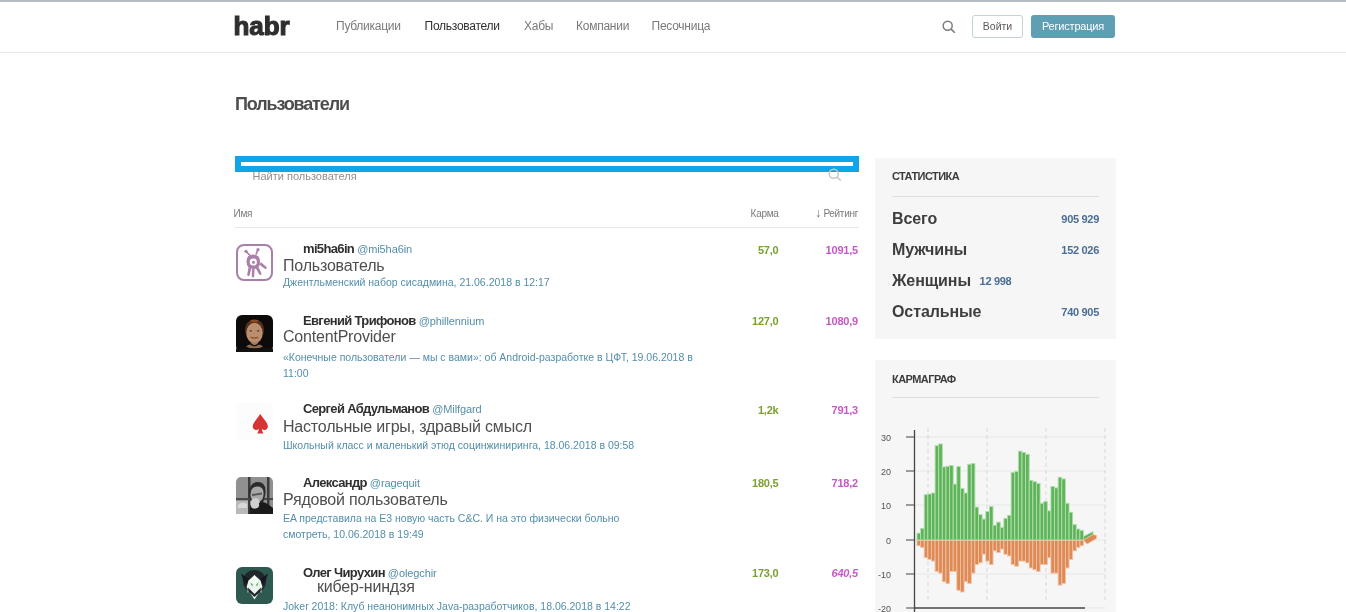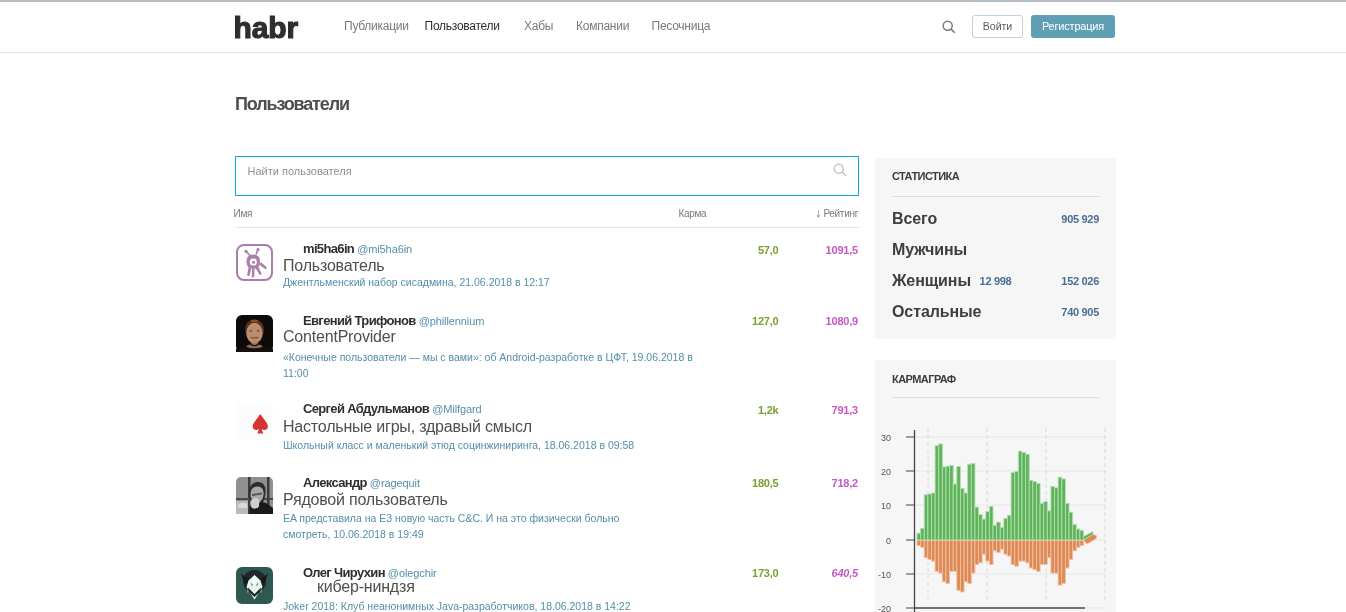--- a/index.html
+++ b/index.html
@@ -4,31 +4,31 @@
 <title>Пользователи</title>
 <style>
 * { margin:0; padding:0; box-sizing:border-box; }
 html,body { width:1346px; height:612px; overflow:hidden; background:#fff;
   font-family:"Liberation Sans", sans-serif; position:relative; }
 .abs { position:absolute; }
 a { text-decoration:none; }
 
 #topline { left:0; top:0; width:1346px; height:2px; background:#b6bcc3; }
 #header { left:0; top:2px; width:1346px; height:51px; background:#fff; border-bottom:1px solid #e4e8e8; }
-#logo { left:233.5px; top:11px; font-size:30px; font-weight:bold; color:#2e2e2e; letter-spacing:-0.1px; -webkit-text-stroke:1.15px #2e2e2e; }
+#logo { left:233.5px; top:11px; font-size:26px; font-weight:bold; color:#2e2e2e; letter-spacing:-0.1px; -webkit-text-stroke:1.15px #2e2e2e; }
 .nav { top:19px; font-size:12px; letter-spacing:-0.25px; color:#7a7a7a; }
 .nav.active { color:#2f2f2f; }
 #btn-login { left:972px; top:15px; width:51px; height:23px; border:1px solid #c3d1d9; border-radius:3px;
   font-size:10.5px; color:#5a5a5a; text-align:center; line-height:21px; background:#fff; }
 #btn-reg { left:1031px; top:15px; width:84px; height:23px; background:#5f9fb4; border-radius:3px;
   font-size:11px; letter-spacing:-0.2px; color:#fff; text-align:center; line-height:23px; }
 
 #h1 { left:235px; top:94.3px; font-size:18px; font-weight:bold; letter-spacing:-1.15px; color:#4d4d4d; }
 
-#search { left:235px; top:156px; width:624px; height:40px; border:1px solid #0ea5e9; }
+#search { left:235px; top:156px; width:624px; height:16px; border:6px solid #0ea5e9; }
 #search .ph { position:absolute; left:11.5px; top:8.5px; font-size:11px; color:#8f8f8f; line-height:11px; }
 
 .thead { top:208px; font-size:10px; letter-spacing:-0.3px; color:#7a7a7a; }
 #divider { left:235px; top:227px; width:624px; height:1px; background:#e7e7e7; }
 
 .ava { width:37px; height:37px; left:236px; }
 .uname { left:283px; font-size:13px; font-weight:bold; letter-spacing:-0.65px; color:#2f2f2f; line-height:14px;padding-left:20px; }
 .uname a { font-size:11px; font-weight:normal; letter-spacing:-0.1px; color:#548eaa; }
 .udesc { left:283px; font-size:16px; letter-spacing:-0.2px; color:#4f4f4f; line-height:11px; }
 .ulink { left:283px; font-size:10.5px; letter-spacing:0px; color:#548eaa; line-height:16px; }
@@ -39,42 +39,42 @@
 .ptitle { left:892px; font-size:11px; font-weight:bold; letter-spacing:-0.55px; color:#3c3c3c; line-height:12px; }
 .pdiv { left:892px; width:207px; height:1px; background:#dedede; }
 .slabel { left:892px; font-size:16px; font-weight:bold; letter-spacing:-0.1px; color:#3e3e3e; line-height:12px; }
 .sval { left:892px; width:207px; text-align:right; font-size:11px; font-weight:bold; letter-spacing:-0.3px; color:#4a6e94; line-height:12px; }
 </style>
 </head>
 <body>
 <div id="topline" class="abs"></div>
 <div id="header" class="abs"></div>
 <div id="logo" class="abs">habr</div>
-<div class="abs nav" style="left:336px;margin-left:8px;">Публикации</div>
+<div class="abs nav" style="left:336px;">Публикации</div>
 <div class="abs nav active" style="left:424.5px;">Пользователи</div>
 <div class="abs nav" style="left:524px;">Хабы</div>
 <div class="abs nav" style="left:576px;">Компании</div>
 <div class="abs nav" style="left:651.5px;">Песочница</div>
 <svg class="abs" style="left:942px; top:20px;" width="14" height="14" viewBox="0 0 14 14">
   <circle cx="5.7" cy="5.7" r="4.5" fill="none" stroke="#7a7a7a" stroke-width="1.5"></circle>
   <line x1="9.1" y1="9.1" x2="12.8" y2="12.8" stroke="#7a7a7a" stroke-width="1.5"></line>
 </svg>
 <div id="btn-login" class="abs">Войти</div>
 <div id="btn-reg" class="abs">Регистрация</div>
 
 <div id="h1" class="abs">Пользователи</div>
 <div id="search" class="abs">
     <span class="ph">Найти пользователя</span>
 <svg style="position:absolute; right:11px; top:6px;" width="14" height="14" viewBox="0 0 14 14">
   <circle cx="5.7" cy="5.7" r="4.5" fill="none" stroke="#c7c7c7" stroke-width="1.5"></circle>
   <line x1="9.1" y1="9.1" x2="12.8" y2="12.8" stroke="#c7c7c7" stroke-width="1.5"></line>
 </svg>
 </div>
 <div class="abs thead" style="left:233.5px;">Имя</div>
-<div class="abs thead" style="left:678.5px; width:100px; text-align:left;">Карма</div>
+<div class="abs thead" style="left:678.5px; width:100px; text-align:right;">Карма</div>
 <div class="abs thead" style="left:758px; width:100px; text-align:right;"><span style="font-size:12.5px; line-height:10px;">↓</span> Рейтинг</div>
 <div id="divider" class="abs"></div>
 
 <svg class="abs ava" style="top:243.5px;" viewBox="0 0 37 37">
   <rect x="1" y="1" width="35" height="35" rx="7" fill="#fff" stroke="#a87fa8" stroke-width="2"></rect>
   <g fill="#aa7fa9" stroke="none">
     <path d="M10.5 17.5 Q10.5 10.5 17 10.5 Q24 10.5 24 18 Q24 25 17.2 25 Q10.5 24.5 10.5 17.5 Z"></path>
     <line x1="14" y1="11.5" x2="10.5" y2="8" stroke="#aa7fa9" stroke-width="1.7"></line>
     <circle cx="10" cy="7.3" r="1.6"></circle>
     <line x1="20" y1="10.5" x2="21.7" y2="6.3" stroke="#aa7fa9" stroke-width="1.7"></line>
@@ -160,21 +160,21 @@
 <div class="abs ulink" style="top:598px;">Joker 2018: Клуб неанонимных Java-разработчиков, 18.06.2018 в 14:22</div>
 <div class="abs karma" style="top:566.9px;">173,0</div>
 <div class="abs rating" style="top:566.9px;font-style:italic;">640,5</div>
 
 <div class="abs panel" style="top:158px; height:181px;"></div>
 <div class="abs ptitle" style="top:170.3px;">СТАТИСТИКА</div>
 <div class="abs pdiv" style="top:196px;"></div>
 <div class="abs slabel" style="top:212.8px;">Всего</div>
 <div class="abs sval" style="top:212.8px;">905 929</div>
 <div class="abs slabel" style="top:243.9px;">Мужчины</div>
-<div class="abs sval" style="top:243.9px;margin-top:31px;">152 026</div>
+<div class="abs sval" style="top:243.9px;">152 026</div>
 <div class="abs slabel" style="top:275px;">Женщины</div>
 <div class="abs sval" style="top:275px;text-align:center;">12 998</div>
 <div class="abs slabel" style="top:306.1px;">Остальные</div>
 <div class="abs sval" style="top:306.1px;">740 905</div>
 
 <div class="abs panel" style="top:360px; height:252px;"></div>
 <div class="abs ptitle" style="top:372.6px;">КАРМАГРАФ</div>
 <div class="abs pdiv" style="top:397px;"></div>
 <svg id="chart" class="abs" style="left:875px; top:405px;" width="241" height="207" viewBox="0 0 241 207">
     <line x1="40" y1="32" x2="231" y2="32" stroke="#e7e7e7" stroke-width="1"></line>

